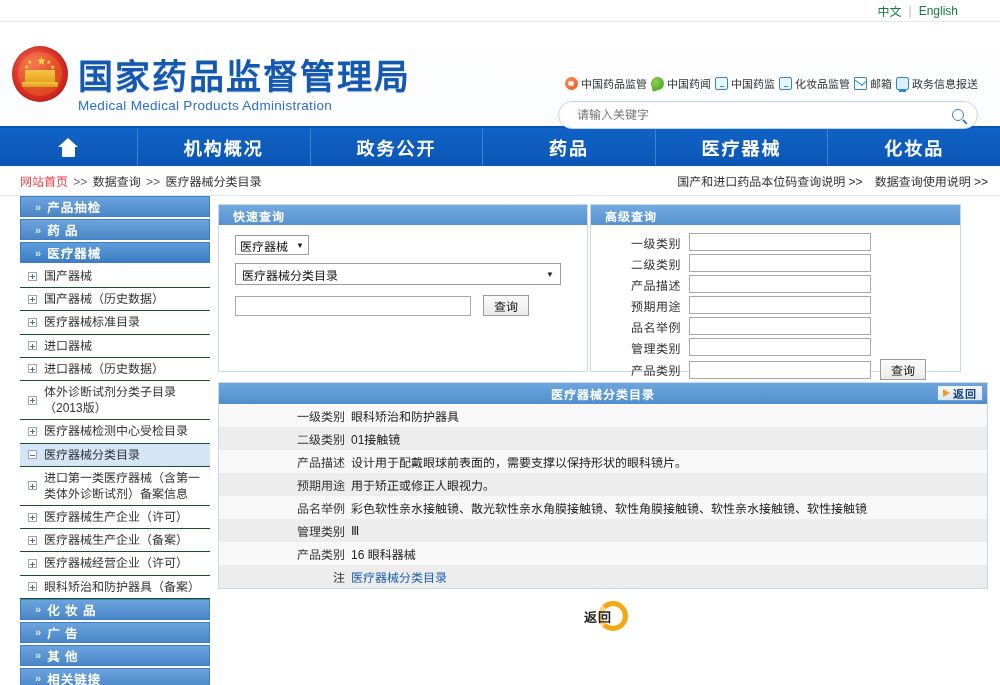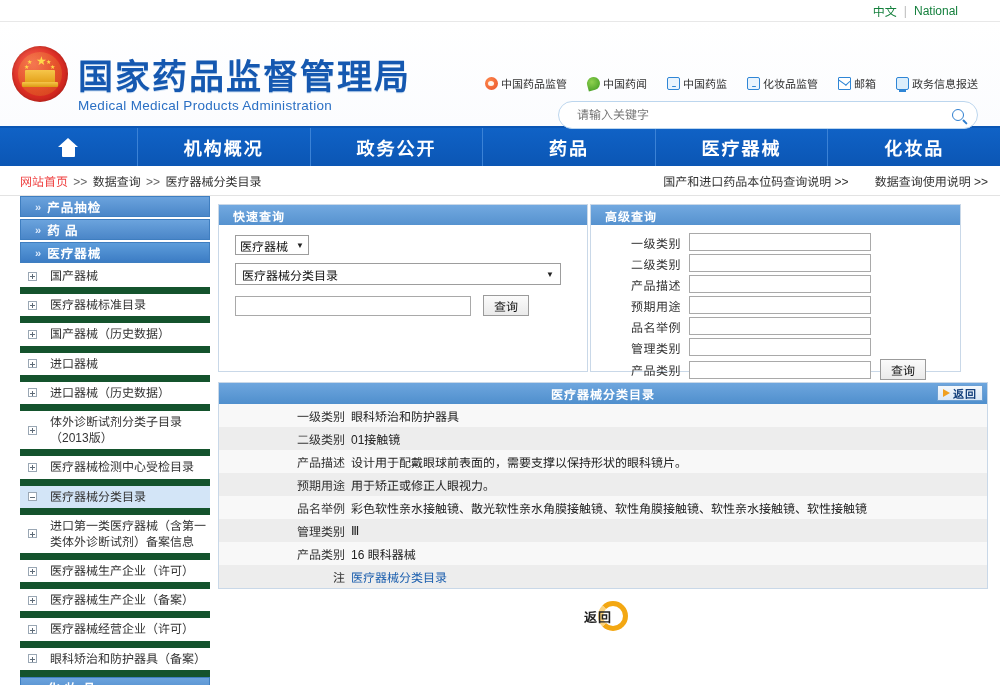--- a/index.html
+++ b/index.html
@@ -71,21 +71,21 @@
     text-shadow: 0 1px 0 #cfe0f3;
     font-family: "DejaVu Sans", "Liberation Sans", sans-serif;
   }
   .title-en {
     font-size: 13.5px; color: #2a6fc4; letter-spacing: .3px; margin-top: 4px;
     font-family: "Liberation Sans", sans-serif;
   }
 
   
   .header-right { position: absolute; right: 22px; top: 52px; width: 420px; }
-  .quicklinks { display: flex; align-items: center; justify-content: flex-end; gap: 20px; height: 18px; }
+  .quicklinks { display: flex; align-items: center; justify-content: flex-end; gap: 4px; height: 18px; }
   .ql { display: flex; align-items: center; gap: 3px; white-space: nowrap; font-size: 11px; color: #333; text-decoration: none; }
   .ql .ic { width: 13px; height: 13px; display:inline-block; position: relative; flex:none; }
   .ic.weibo { border-radius:50%; background: radial-gradient(circle at 35% 35%, #ff8a4c, #e8502a); }
   .ic.weibo::after { content:""; position:absolute; left:3px; top:4px; width:6px; height:5px; border-radius:50%; background:#fff6ee; }
   .ic.leaf { background: radial-gradient(circle at 40% 35%, #8fd14f, #3f9a21); border-radius: 50% 50% 50% 0; transform: rotate(-15deg); }
   .ic.phone { border:1.5px solid #2f86d6; border-radius:2px; background:#eaf4fd; }
   .ic.phone::after { content:""; position:absolute; left:3.5px; top:8px; width:4px; height:1.5px; background:#2f86d6; border-radius:1px; }
   .ic.mail { border:1.5px solid #2f86d6; background:#fff; border-radius:1px; }
   .ic.mail::after { content:""; position:absolute; left:0.5px; top:0.5px; width:8px; height:5px; border-bottom:1.5px solid #2f86d6; border-right:1.5px solid #2f86d6; transform: rotate(35deg) skew(-12deg); }
   .ic.monitor { border:1.5px solid #2f86d6; border-radius:2px; background:#dceefb; }
@@ -127,40 +127,40 @@
   .home-ico::after { content:""; position:absolute; left:4px; top:8px; width:13px; height:11px; background:#fff; border-radius:1px; }
 
   
   .crumbrow {
     height: 30px; display: flex; align-items: center; justify-content: space-between;
     padding: 0 12px 0 20px; font-size: 12px; color: #333;
     border-bottom: 1px solid #e3e3e3; background:#fff;
   }
   .crumbrow .left a { color: #ef4444; text-decoration: none; }
   .crumbrow .left .sp { color: #666; margin: 0 2px; }
-  .crumbrow .right { display:flex; gap: 26px; color:#333; }
+  .crumbrow .right { display:flex; gap: 12px; color:#333; }
   .crumbrow .right a { color:#333; text-decoration:none; }
 
   
   .body { display: flex; height: 481px; }
 
   
   .sidebar { width: 210px; flex: none; padding-left: 20px; }
   .sb-head {
     height: 21px; margin-bottom: 2px;
     background: linear-gradient(#6ba3dd,#4a86c8);
     color: #fff; font-size: 12.5px; font-weight: bold;
     display: flex; align-items: center; padding-left: 14px; letter-spacing: 1px;
     border: 1px solid #3f7ec0; cursor: pointer;
   }
   .sb-head .ar { margin-right: 5px; font-size: 11px; color:#dceafc; }
   .sb-head.sel { background: linear-gradient(#5d9ddb,#3c7cc4); }
   .sb-item {
-    min-height: 23px; border-bottom: 7px solid #14532d;
-    display: flex; align-items: center; gap: 13px;
+    min-height: 23px; border-bottom: 1px solid #14532d;
+    display: flex; align-items: center; gap: 7px;
     padding: 3px 4px 3px 8px; font-size: 12px; color: #333; cursor: pointer;
     line-height: 1.35;
   }
   .sb-item.active { background: #d3e5f7; }
   .sb-item .plus {
     width: 9px; height: 9px; border: 1px solid #9aa7b4; background: #fff;
     position: relative; flex: none; display:inline-block;
   }
   .sb-item .plus::before { content:""; position:absolute; left:1px; top:3.5px; width:5px; height:1px; background:#5e6b78; }
   .sb-item .plus::after { content:""; position:absolute; left:3px; top:1.5px; width:1px; height:5px; background:#5e6b78; }
@@ -257,21 +257,21 @@
   }
 </style>
 </head>
 <body>
 
 <div id="page">
 
   <div class="langbar">
     <a href="#">中文</a>
     <span class="sep">|</span>
-    <a href="#">National</a>
+    <a href="#">English</a>
   </div>
 
   <div class="header">
     <div class="brand">
       <div class="emblem">
         <div class="ring"></div>
           <div class="gear"></div>
         <div class="star s0">★</div>
           <div class="star s1">★</div>
           <div class="star s2">★</div>
@@ -363,25 +363,25 @@
         <span class="ar">»</span>
         <span>医疗器械</span>
       </div>
 
       <div class="sb-item">
         <span class="plus"></span>
         <span class="txt">国产器械</span>
       </div>
       <div class="sb-item">
         <span class="plus"></span>
+        <span class="txt">国产器械（历史数据）</span>
+      </div>
+      <div class="sb-item">
+        <span class="plus"></span>
         <span class="txt">医疗器械标准目录</span>
-      </div>
-      <div class="sb-item">
-        <span class="plus"></span>
-        <span class="txt">国产器械（历史数据）</span>
       </div>
       <div class="sb-item">
         <span class="plus"></span>
         <span class="txt">进口器械</span>
       </div>
       <div class="sb-item">
         <span class="plus"></span>
         <span class="txt">进口器械（历史数据）</span>
       </div>
       <div class="sb-item">

